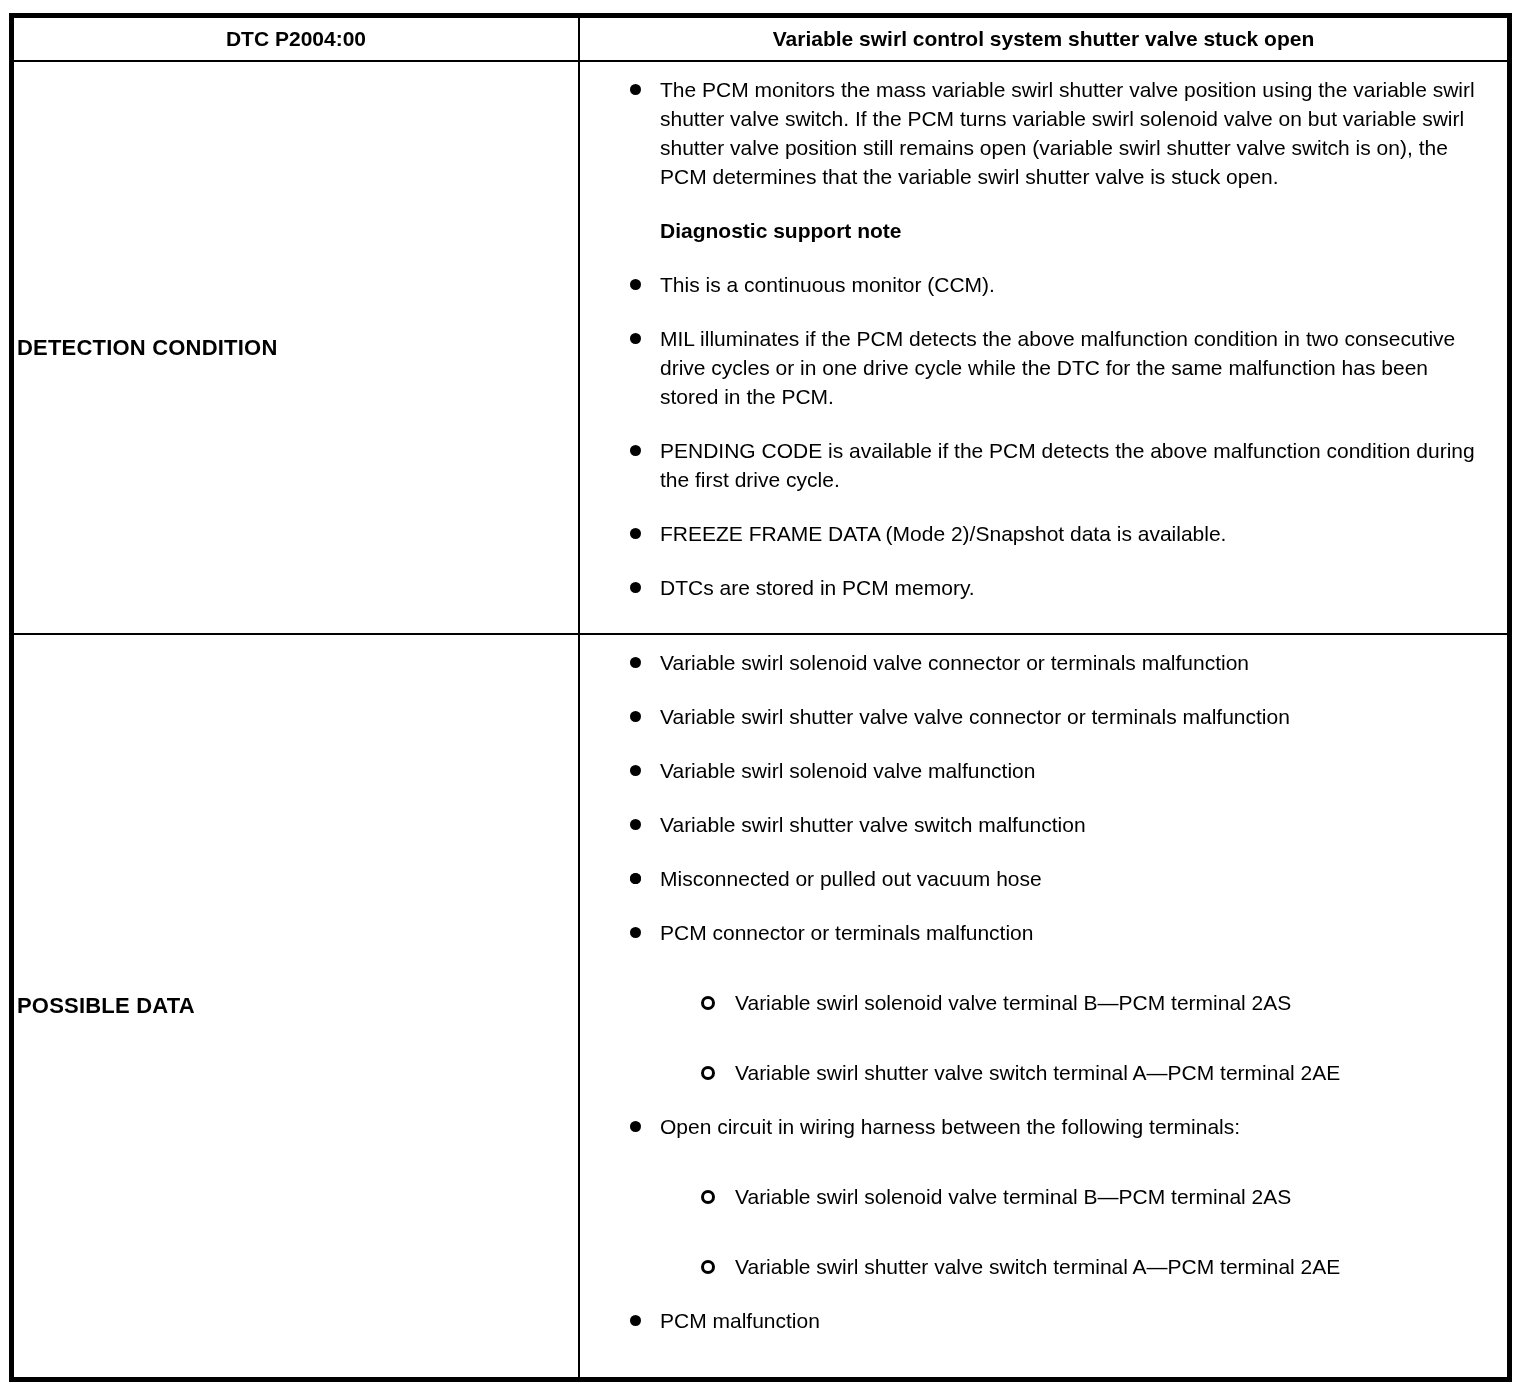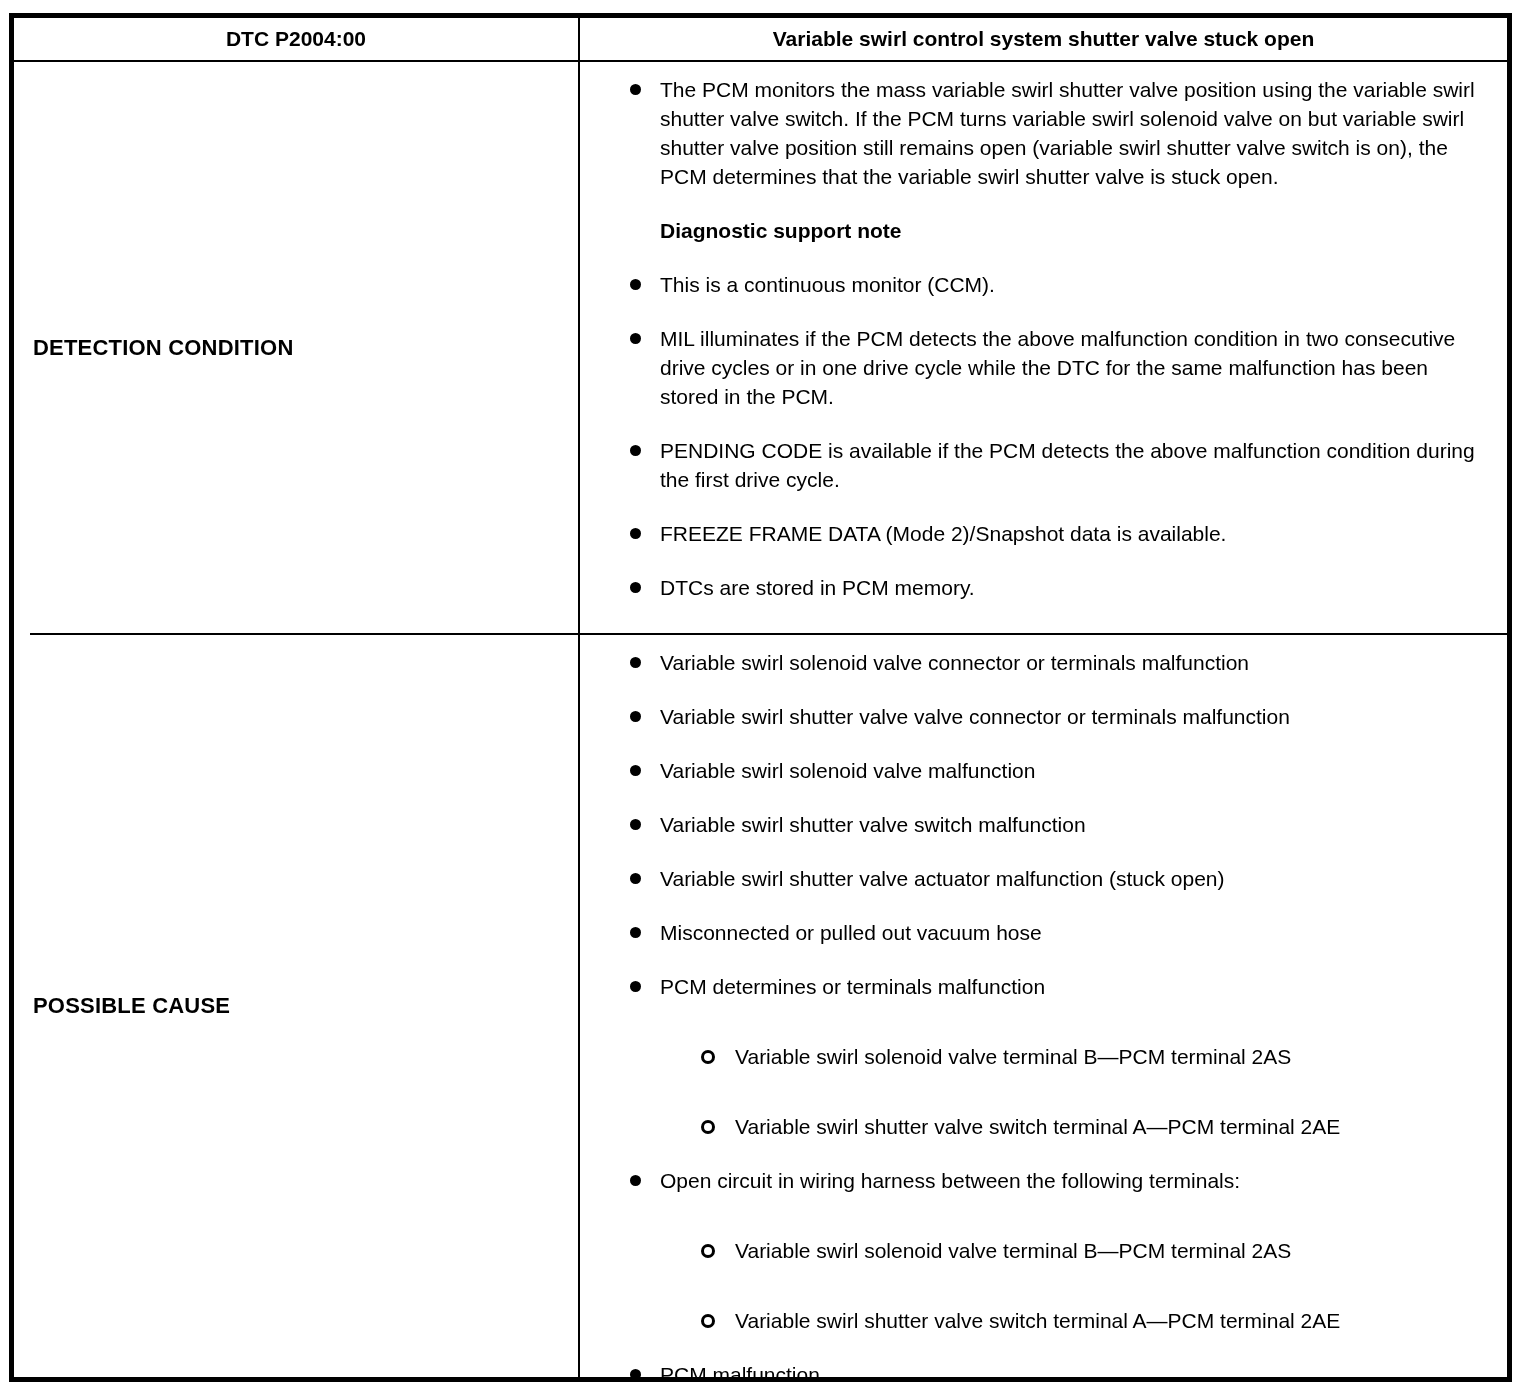--- a/index.html
+++ b/index.html
@@ -26,21 +26,20 @@
     font-weight: bold; font-size: 21px;
     border-bottom: 2px solid #000;
   }
   .hdr-left { border-right: 2px solid #000; }
   .label-cell {
     display: flex; align-items: center;
     padding-left: 3px;
     font-weight: bold; font-size: 22px;
     border-right: 2px solid #000;
     letter-spacing: 0.2px;
-    margin-left: 16px;
   }
   .r1 { border-bottom: 2px solid #000; }
   .content-cell { padding: 13px 23px 0 0; }
   .item {
     position: relative;
     padding-left: 80px;
     margin-bottom: 25px;
     font-size: 21px;
     line-height: 29px;
   }
@@ -78,30 +77,30 @@
       <div class="item bullet"><span class="marker"></span><span>The PCM monitors the mass variable swirl shutter valve position using the variable swirl shutter valve switch. If the PCM turns variable swirl solenoid valve on but variable swirl shutter valve position still remains open (variable swirl shutter valve switch is on), the PCM determines that the variable swirl shutter valve is stuck open.</span></div>
       <div class="item heading"><span>Diagnostic support note</span></div>
       <div class="item bullet"><span class="marker"></span><span>This is a continuous monitor (CCM).</span></div>
       <div class="item bullet"><span class="marker"></span><span>MIL illuminates if the PCM detects the above malfunction condition in two consecutive drive cycles or in one drive cycle while the DTC for the same malfunction has been stored in the PCM.</span></div>
       <div class="item bullet"><span class="marker"></span><span>PENDING CODE is available if the PCM detects the above malfunction condition during the first drive cycle.</span></div>
       <div class="item bullet"><span class="marker"></span><span>FREEZE FRAME DATA (Mode 2)/Snapshot data is available.</span></div>
       <div class="item bullet"><span class="marker"></span><span>DTCs are stored in PCM memory.</span></div>
     </div>
 
   <div class="cell label-cell">
-    <span>POSSIBLE CAUSE</span>
+    <span>POSSIBLE DATA</span>
   </div>
   <div class="cell content-cell">
       <div class="item bullet"><span class="marker"></span><span>Variable swirl solenoid valve connector or terminals malfunction</span></div>
       <div class="item bullet"><span class="marker"></span><span>Variable swirl shutter valve valve connector or terminals malfunction</span></div>
       <div class="item bullet"><span class="marker"></span><span>Variable swirl solenoid valve malfunction</span></div>
       <div class="item bullet"><span class="marker"></span><span>Variable swirl shutter valve switch malfunction</span></div>
-      <div class="item bullet"><span class="marker"></span><span>Variable swirl shutter valve actuator malfunction (stuck open)</span></div>
+      <div class="item bullet"><span class="marker"></span></div>
       <div class="item bullet"><span class="marker"></span><span>Misconnected or pulled out vacuum hose</span></div>
-      <div class="item bullet"><span class="marker"></span><span>PCM determines or terminals malfunction</span></div>
+      <div class="item bullet"><span class="marker"></span><span>PCM connector or terminals malfunction</span></div>
       <div class="item sub"><span class="marker"></span><span>Variable swirl solenoid valve terminal B—PCM terminal 2AS</span></div>
       <div class="item sub"><span class="marker"></span><span>Variable swirl shutter valve switch terminal A—PCM terminal 2AE</span></div>
       <div class="item bullet"><span class="marker"></span><span>Open circuit in wiring harness between the following terminals:</span></div>
       <div class="item sub"><span class="marker"></span><span>Variable swirl solenoid valve terminal B—PCM terminal 2AS</span></div>
       <div class="item sub"><span class="marker"></span><span>Variable swirl shutter valve switch terminal A—PCM terminal 2AE</span></div>
       <div class="item bullet"><span class="marker"></span><span>PCM malfunction</span></div>
     </div>
 </div>
 
 </body></html>

